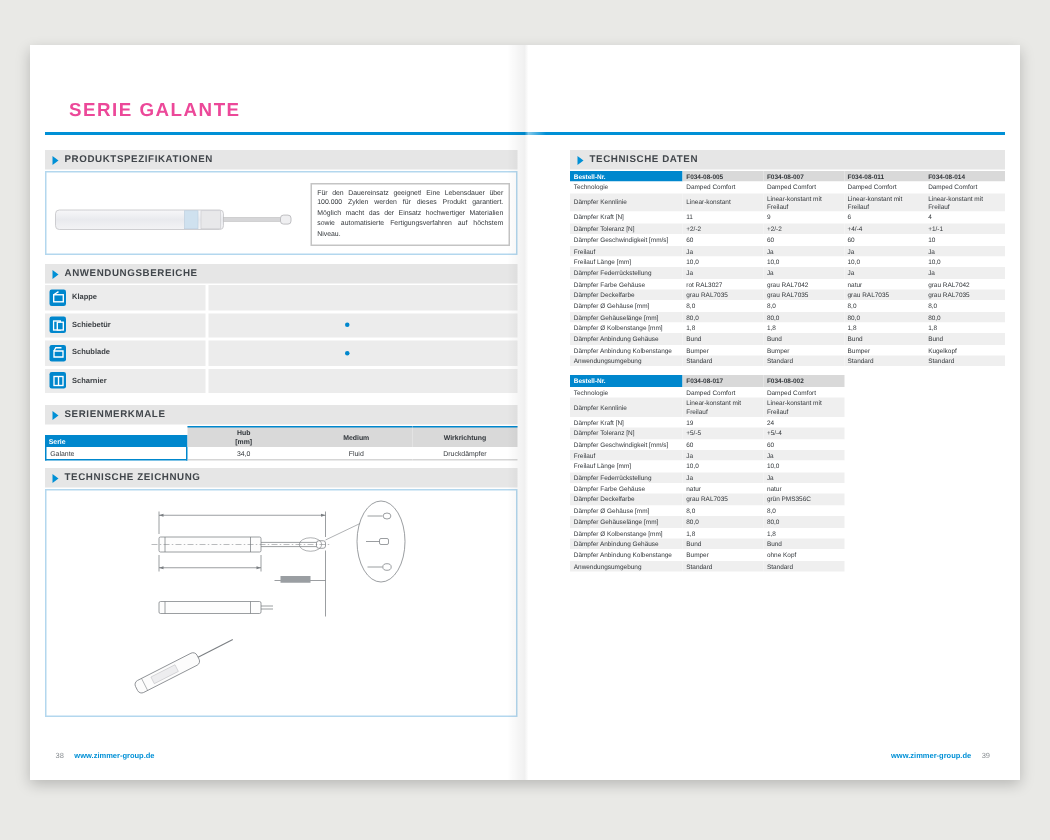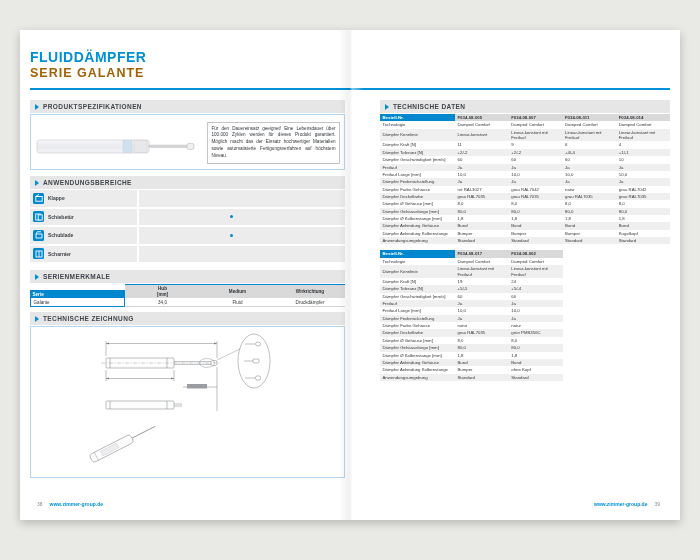--- a/index.html
+++ b/index.html
@@ -5,21 +5,21 @@
   html,body{margin:0;padding:0;}
   body{width:700px;height:560px;background:#e9e9e6;font-family:"Liberation Sans",sans-serif;position:relative;overflow:hidden;}
   .spread{position:absolute;left:20px;top:30px;width:660px;height:490px;background:#ffffff;box-shadow:0 3px 9px rgba(0,0,0,.22);}
   .spine{position:absolute;left:318px;top:0;width:26px;height:100%;background:linear-gradient(to right,rgba(0,0,0,0) 0%,rgba(0,0,0,.06) 45%,rgba(255,255,255,.5) 55%,rgba(0,0,0,0) 100%);pointer-events:none;}
   .blue-rule{position:absolute;left:10px;top:58px;width:640px;height:2px;background:#0090d6;}
 
   .page-left{position:absolute;left:10px;top:0;width:315px;height:100%;}
   .page-right{position:absolute;left:360px;top:0;width:290px;height:100%;}
 
   .title{position:absolute;left:0;top:19px;font-size:14px;font-weight:bold;letter-spacing:.5px;color:#0090d6;}
-  .subtitle{position:absolute;left:0;top:36px;font-size:12.5px;letter-spacing:1px;color:#a16207;font-weight:bold;}
+  .subtitle{position:absolute;left:16px;top:36px;font-size:12.5px;letter-spacing:1px;color:#ec4899;font-weight:bold;}
 
   .secbar{height:13px;background:#e6e6e6;display:flex;align-items:center;padding-left:5px;box-sizing:border-box;}
   .secbar .arr{width:0;height:0;border-left:4px solid #0090d6;border-top:3px solid transparent;border-bottom:3px solid transparent;margin-right:4px;flex:0 0 auto;}
   .secbar .txt{font-size:6.5px;font-weight:bold;color:#41464b;letter-spacing:.4px;white-space:nowrap;}
 
   .abs{position:absolute;left:0;width:315px;box-sizing:border-box;}
 
   .prod-box{top:84px;height:56px;border:1px solid #b3d7ee;background:#fff;}
   .desc-box{position:absolute;right:4px;top:7px;width:133px;height:42px;border:1px solid #c4c4c4;background:#fff;padding:2.5px 3.5px;box-sizing:border-box;font-size:4.6px;line-height:1.5;color:#33373b;text-align:justify;}
 
@@ -59,21 +59,20 @@
   .r-even td{background:#ffffff;}
   .secbar-abs{position:absolute;}
 </style>
 </head>
 <body>
 
 <div class="spread">
   <div class="blue-rule"></div>
 
   <div class="page-left">
-    <div class="title">FLUIDDÄMPFER</div>
     <div class="subtitle">SERIE GALANTE</div>
 
     <div class="abs secbar" style="top:70px;">
       <span class="arr"></span>
       <span class="txt">PRODUKTSPEZIFIKATIONEN</span>
     </div>
 
     <div class="abs prod-box">
       <svg width="170" height="54" viewBox="0 0 170 54">
         <defs>

